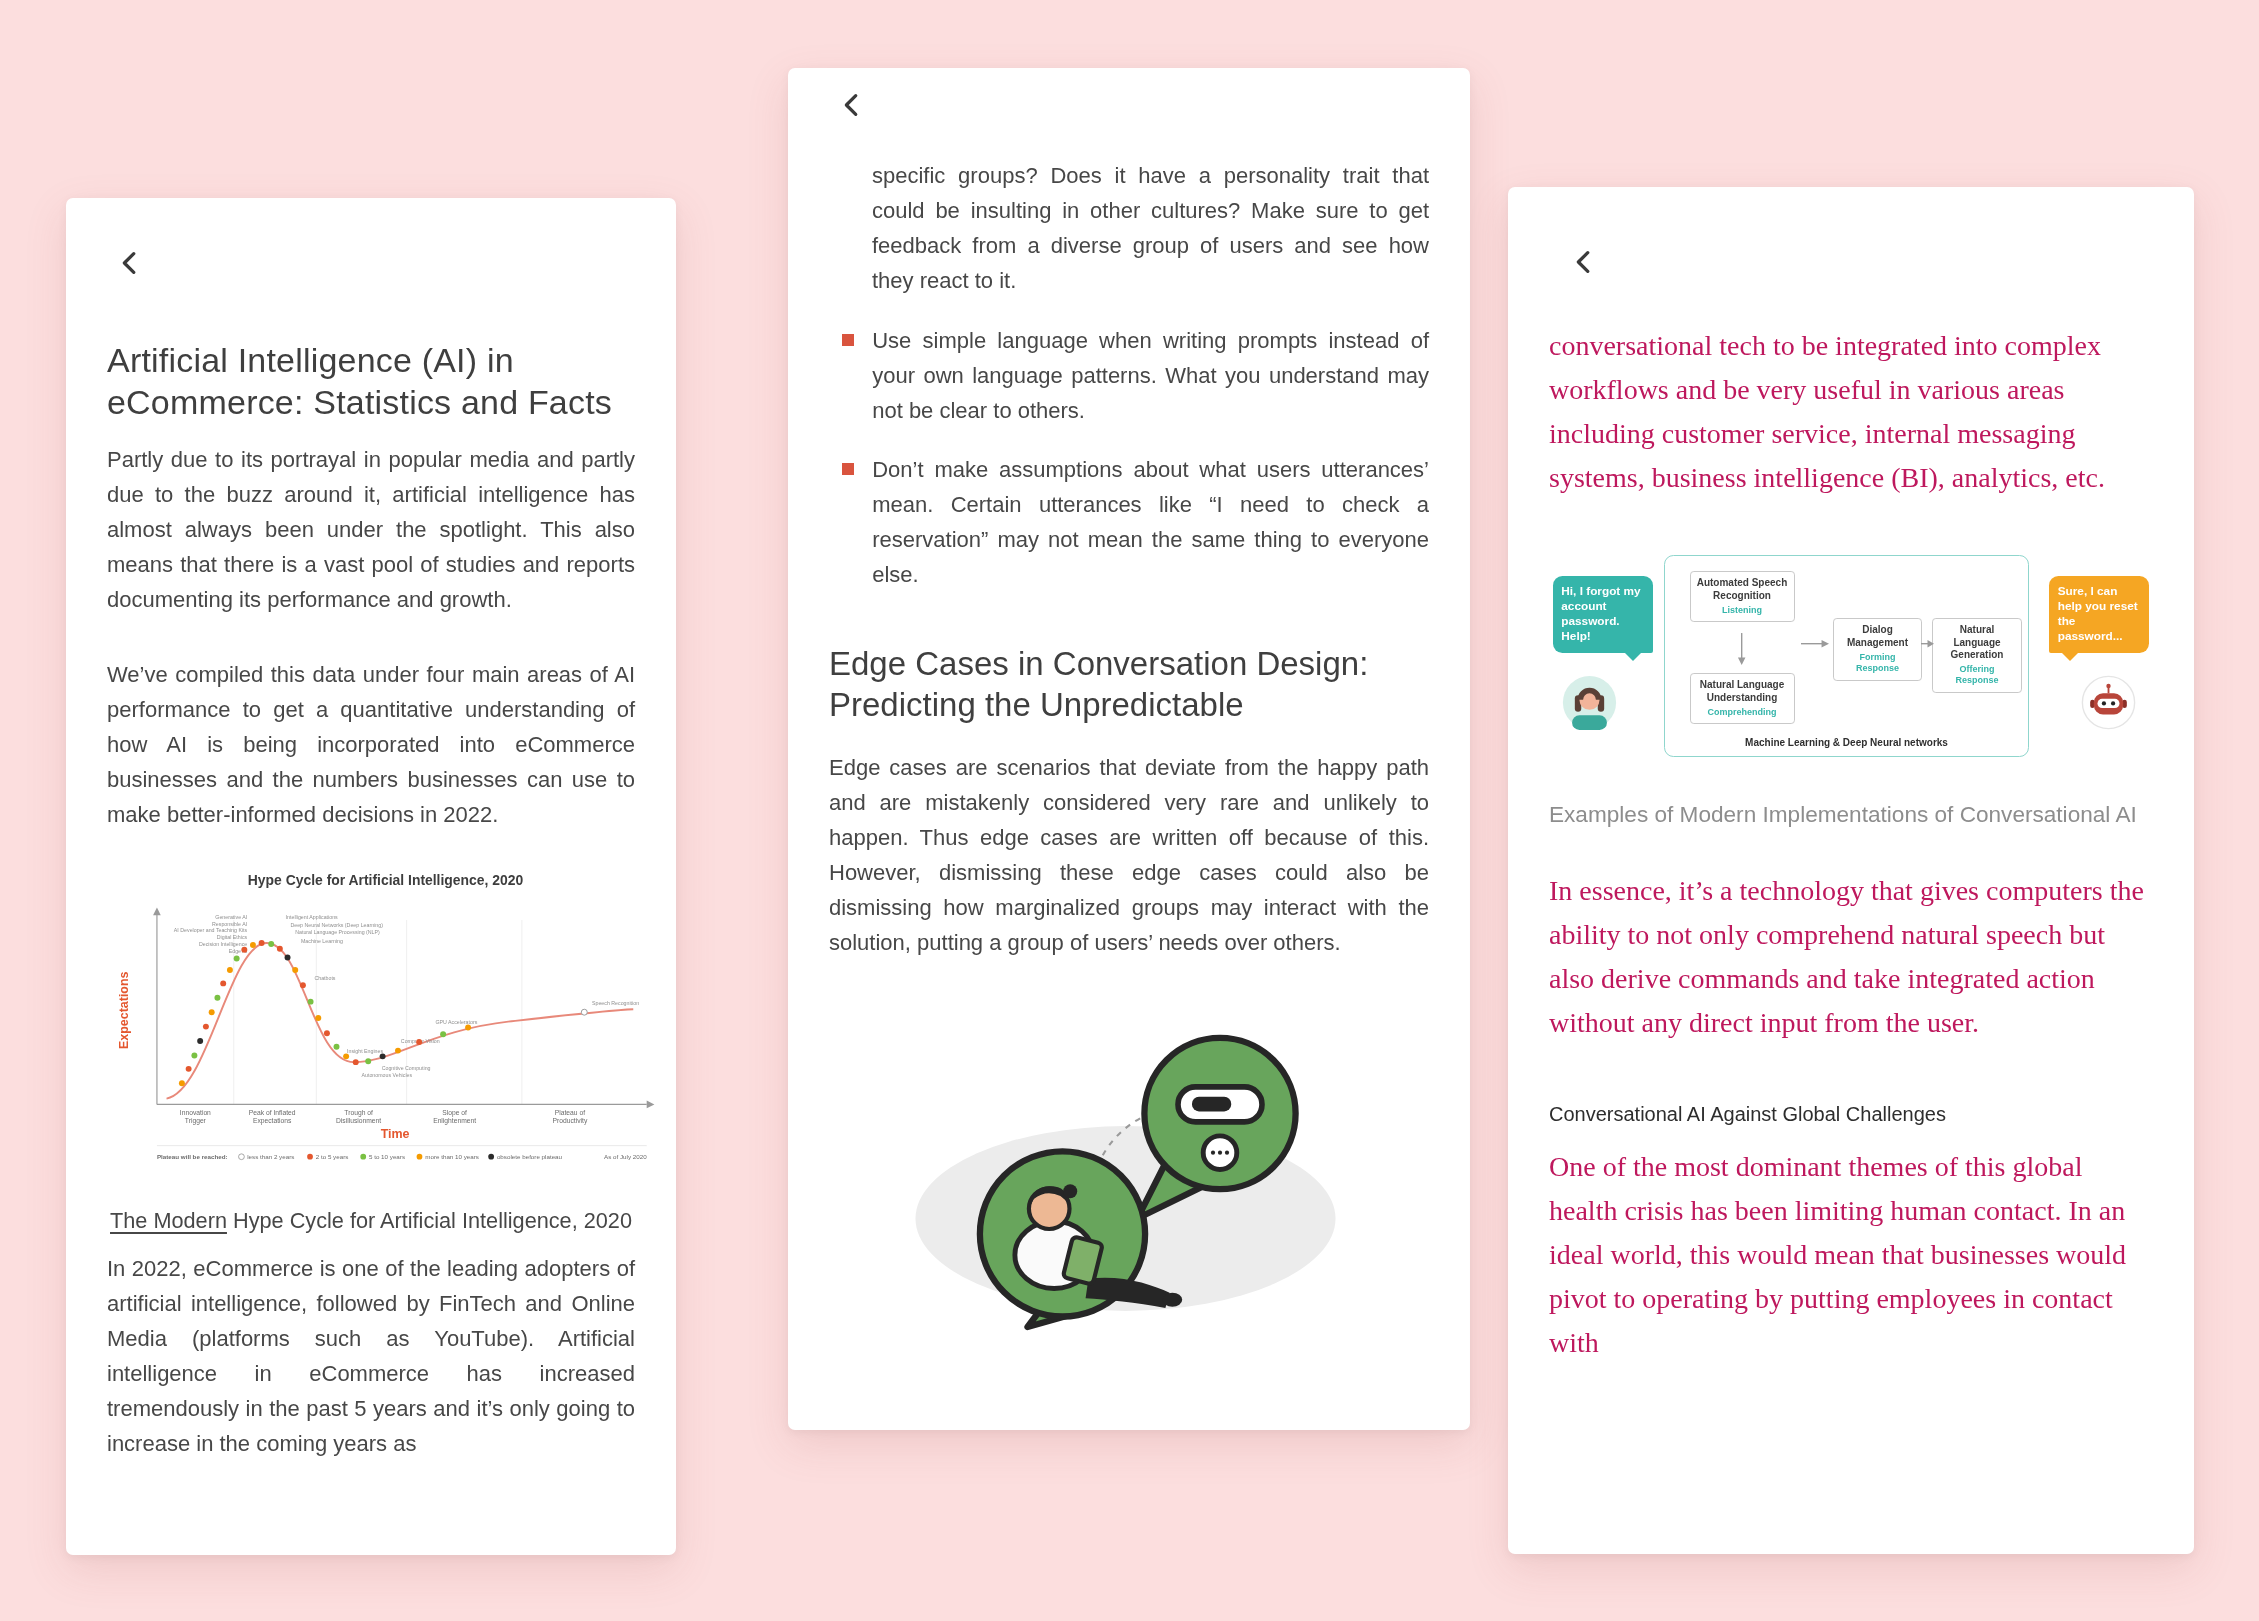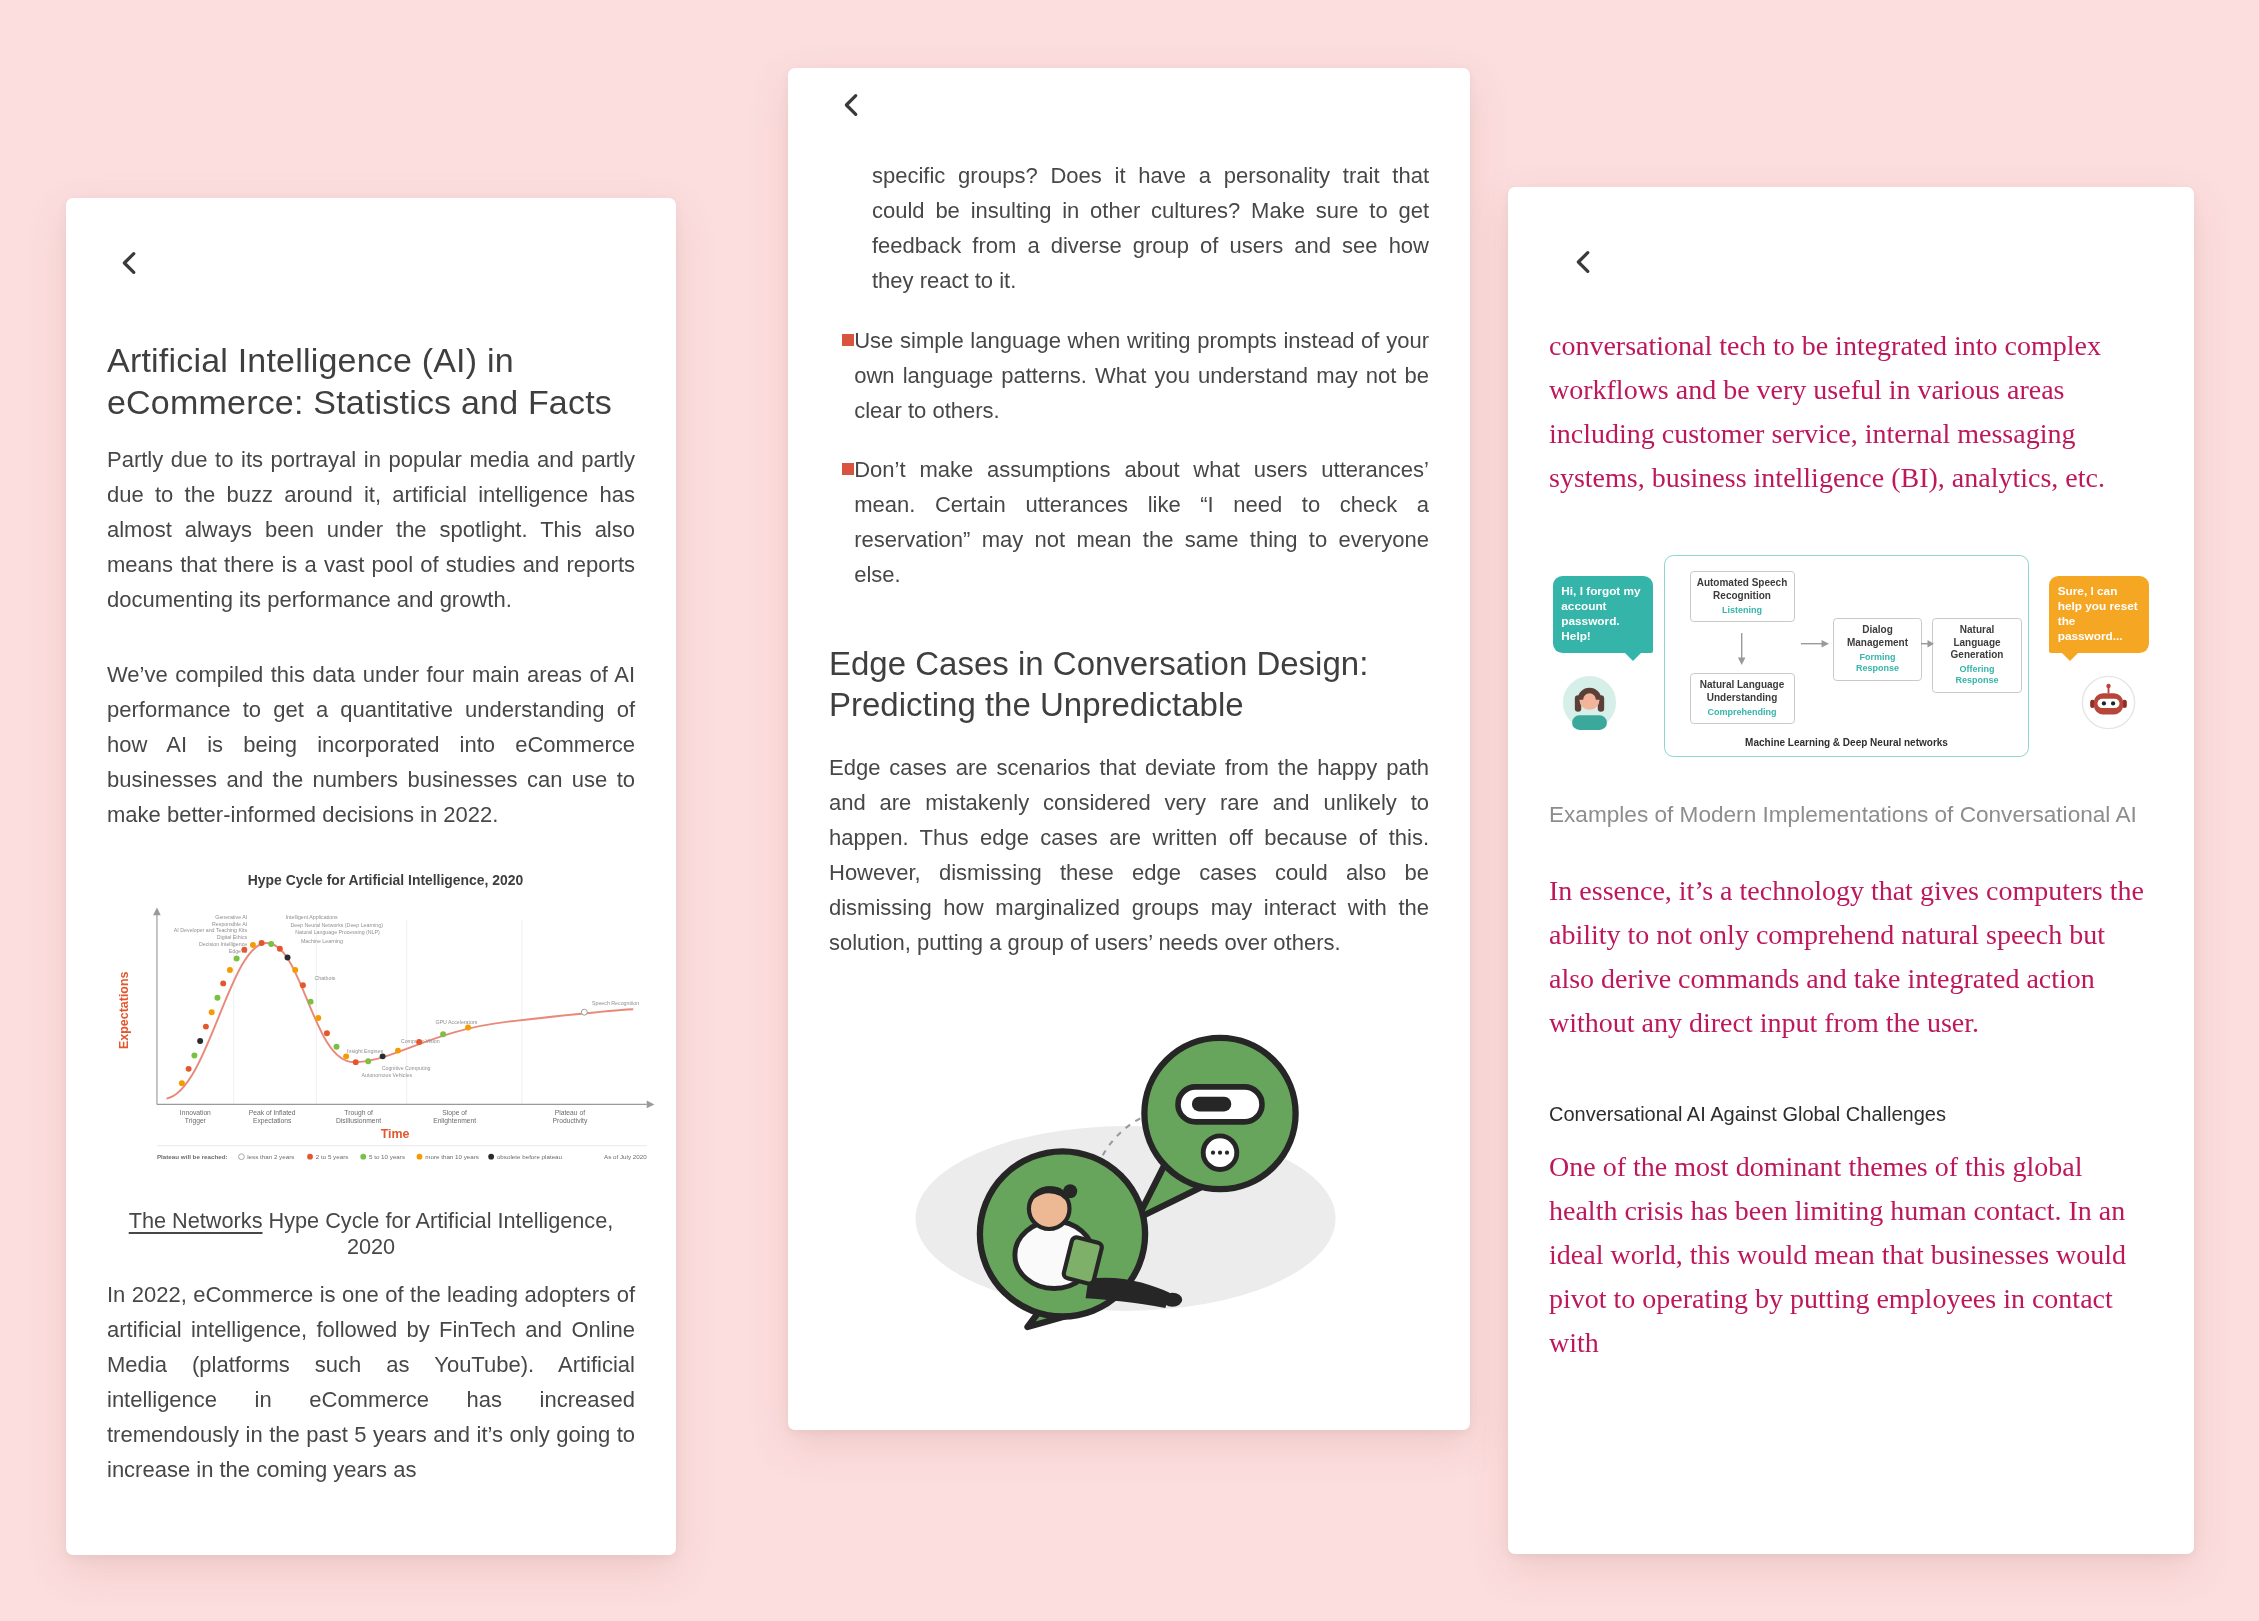--- a/index.html
+++ b/index.html
@@ -59,21 +59,21 @@
   .p3 { margin-top: 17px; }
 
   
   .indent { margin-left: 43px; }
   .intro { margin-top: 32px; }
   .bullet { display: flex; margin-top: 24.5px; }
   .bullet-marker {
     width: 12.2px; height: 12.2px; flex: none;
     margin: 11.3px 0 0 13px; background: var(--accent-red, #d9543e);
   }
-  .bullet-text { flex: 1; }
+  .bullet-text { margin-left: 18px; flex: 1; }
   .h1b { margin-top: 51px; font-size: 33px; line-height: 41px; font-weight: 500; color: #3f3f3f; }
   .p-edge { margin-top: 24.5px; }
   .illus-wrap { margin: 47px auto 0; width: 490px; }
   .illus-wrap svg { width: 490px; height: 325px; display: block; }
 
   
   .serif {
     font-family: "Liberation Serif", "DejaVu Serif", serif;
     font-size: 28px; line-height: 44px; color: #be185d; text-align: left;
   }
@@ -218,21 +218,21 @@
             <text x="217.4" y="307" font-size="6.5" fill="#6b6b6b">2 to 5 years</text>
             <circle cx="266.8" cy="304.5" r="3" fill="#7ac143" stroke="none" stroke-width="0.9"></circle>
             <text x="272.8" y="307" font-size="6.5" fill="#6b6b6b">5 to 10 years</text>
             <circle cx="325.40000000000003" cy="304.5" r="3" fill="#f59b00" stroke="none" stroke-width="0.9"></circle>
             <text x="331.40000000000003" y="307" font-size="6.5" fill="#6b6b6b">more than 10 years</text>
             <circle cx="400" cy="304.5" r="3" fill="#2b2b2b" stroke="none" stroke-width="0.9"></circle>
             <text x="406" y="307" font-size="6.5" fill="#6b6b6b">obsolete before plateau</text>
             <text x="562" y="307" font-size="6.5" fill="#6b6b6b" text-anchor="end">As of July 2020</text>
           </svg>
       </div>
-      <p class="chart-caption"><a class="caption-link">The Networks</a><span> Hype Cycle for Artificial Intelligence, 2020</span></p>
+      <p class="chart-caption"><a class="caption-link">The Modern</a><span> Hype Cycle for Artificial Intelligence, 2020</span></p>
       <p class="body-text p3">In 2022, eCommerce is one of the leading adopters of artificial intelligence, followed by FinTech and Online Media (platforms such as YouTube). Artificial intelligence in eCommerce has increased tremendously in the past 5 years and it’s only going to increase in the coming years as</p>
     </div>
     <div class="card-footer f1"></div>
   </section>
 
   <section class="card" id="card2">
     <div class="card-content">
       <button class="back-btn" aria-label="Back">
         <svg viewBox="0 0 24 24">
           <path d="M15 4.5 L7.5 12 L15 19.5" fill="none" stroke="#3a3a3a" stroke-width="2.6" stroke-linecap="round" stroke-linejoin="round"></path>

